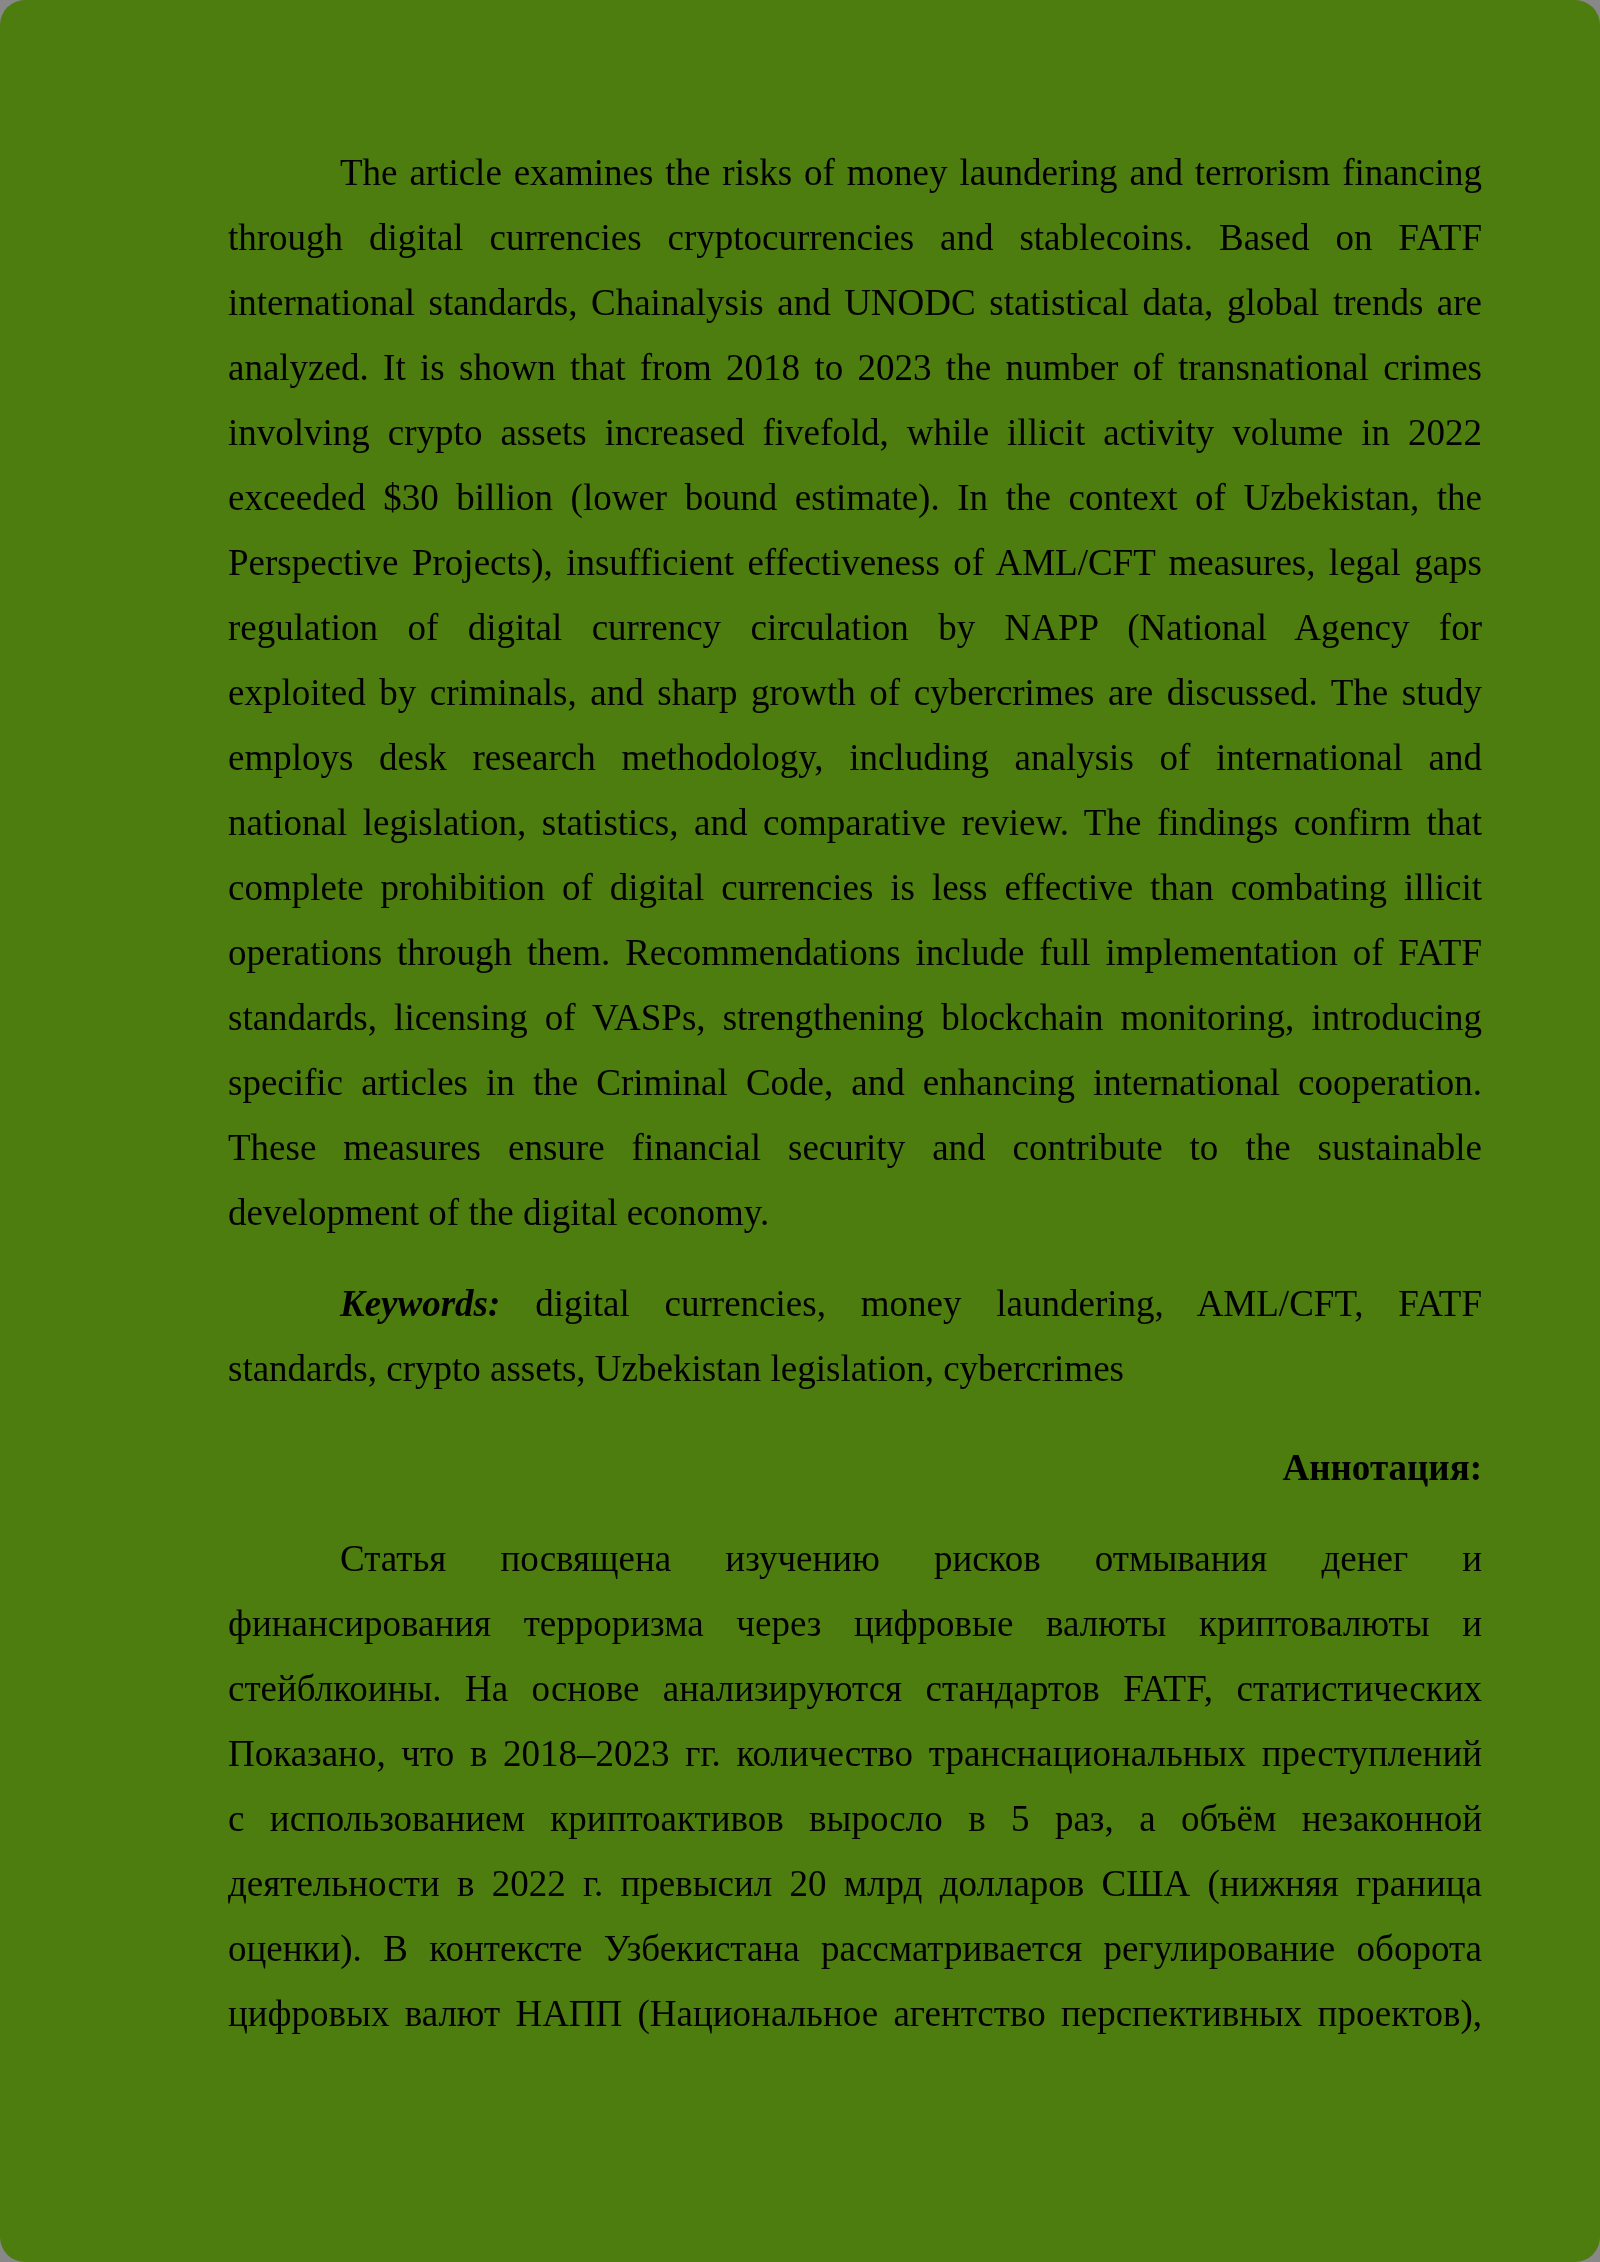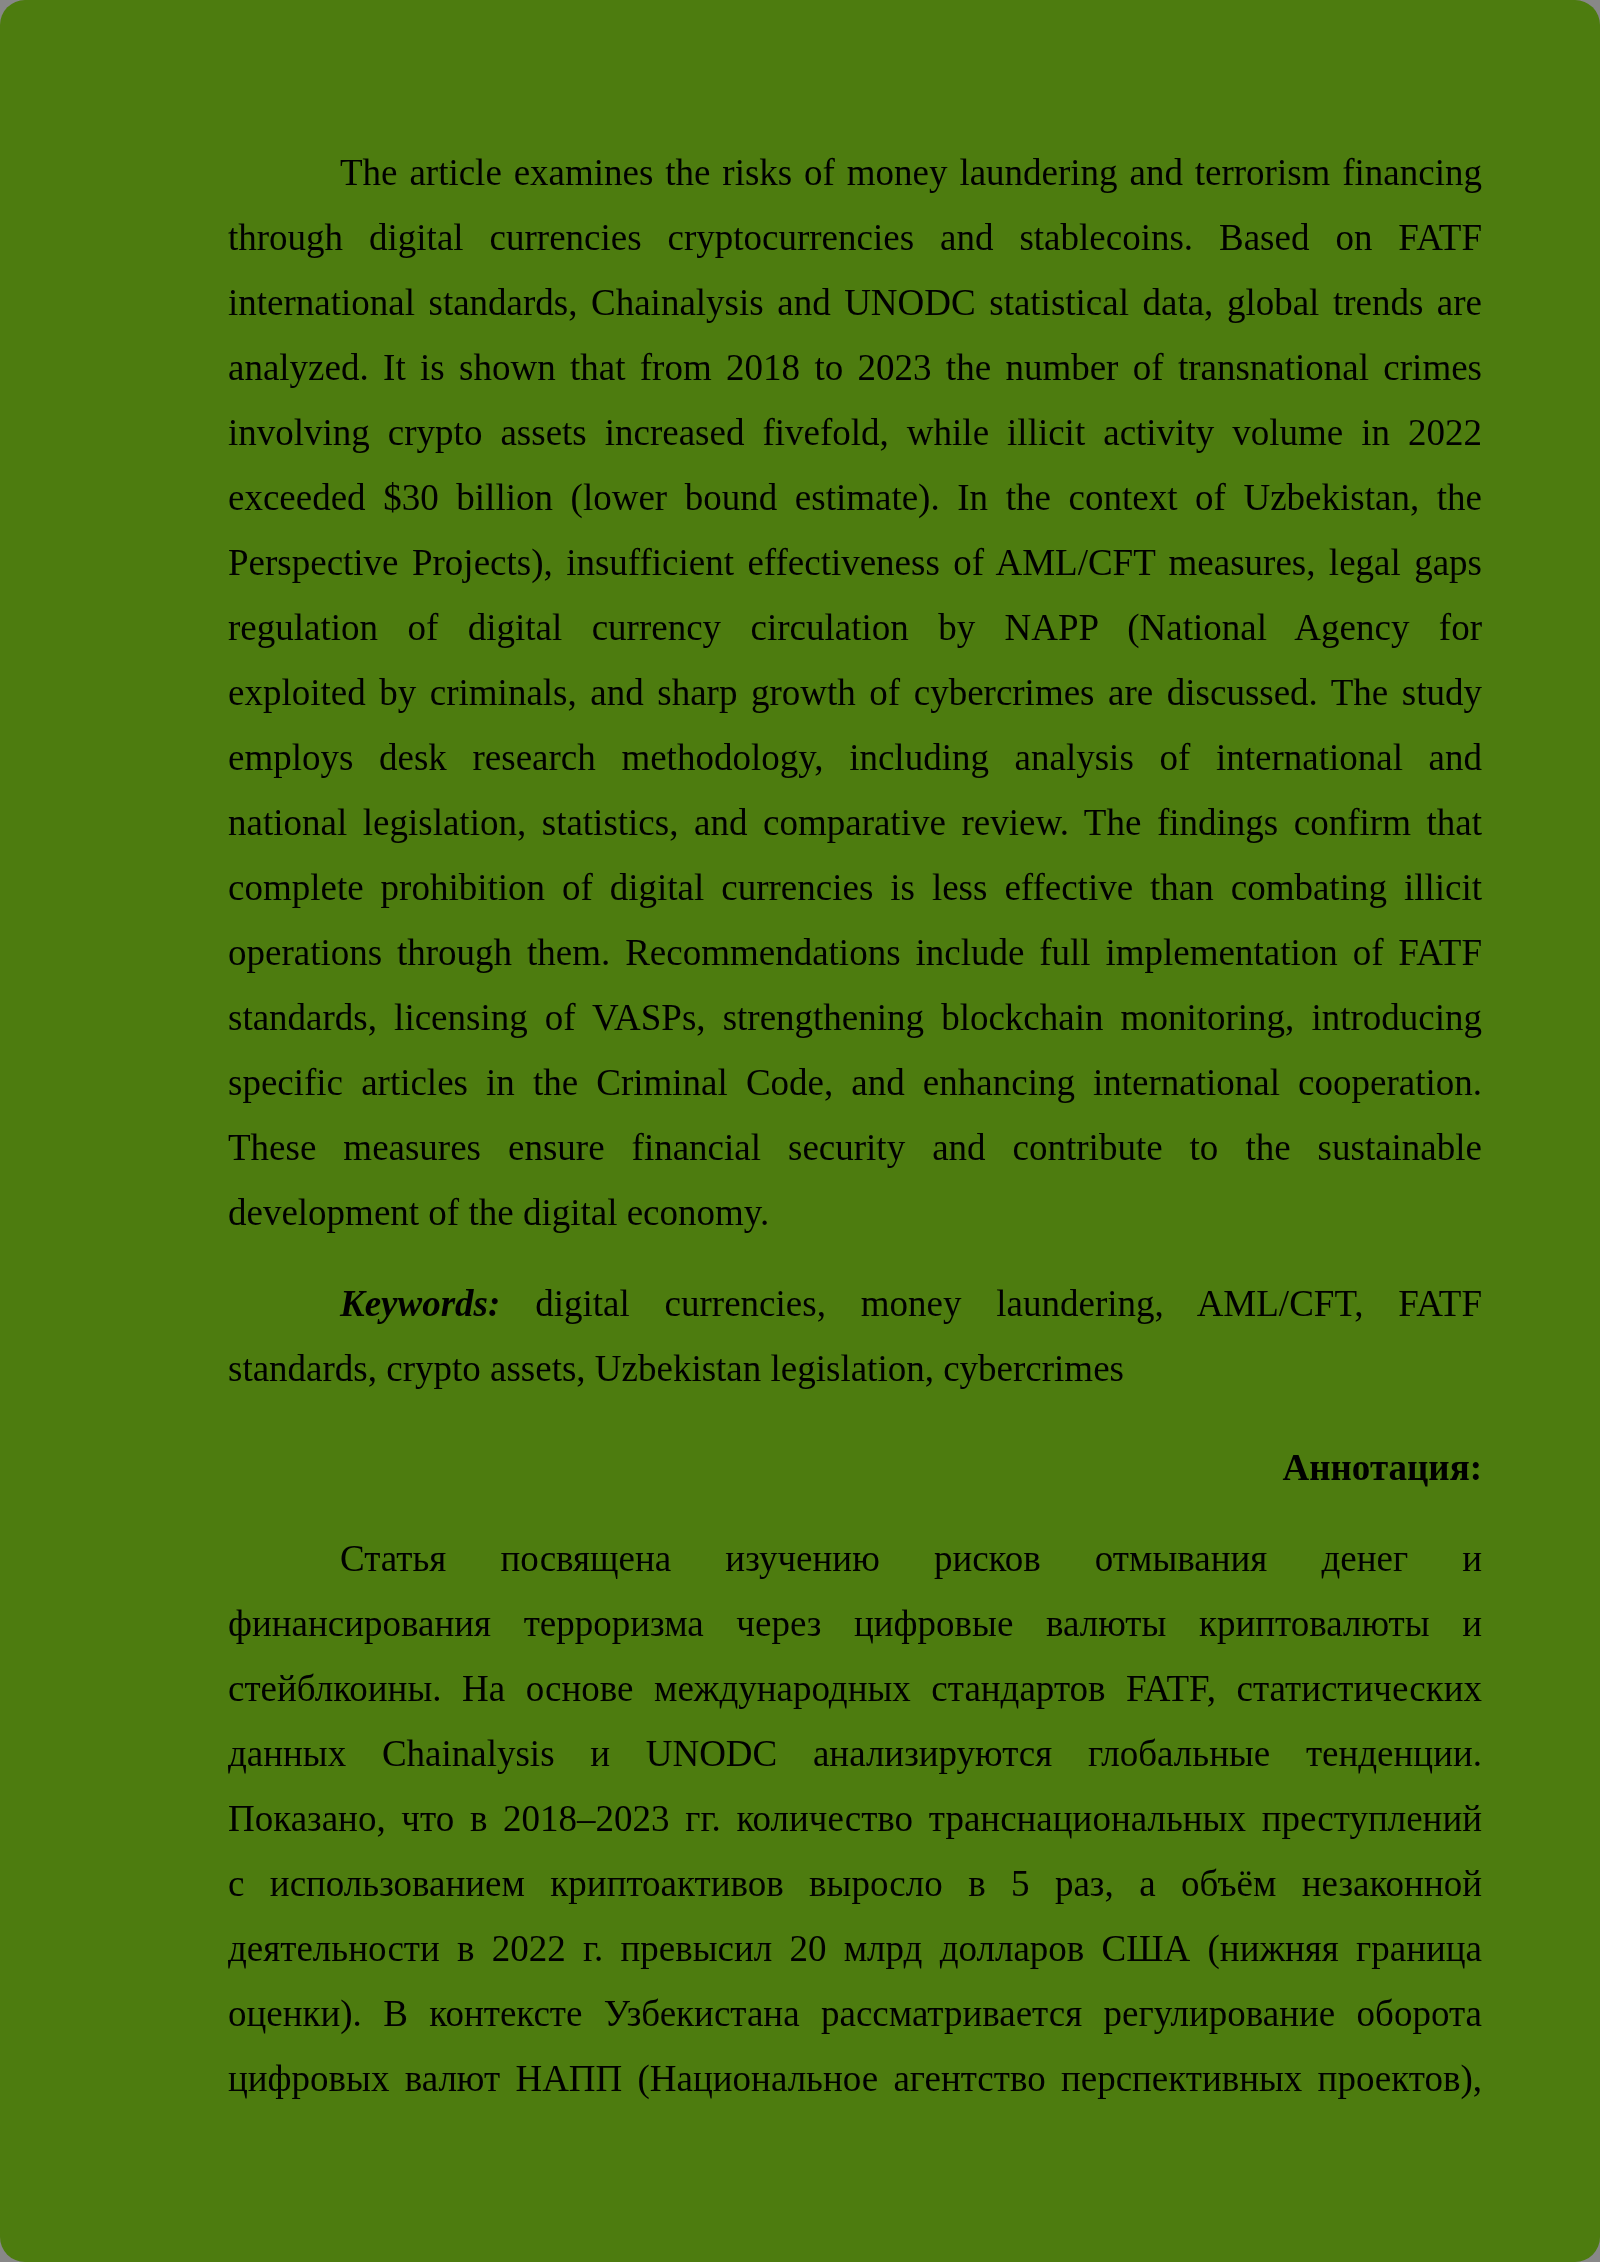--- a/index.html
+++ b/index.html
@@ -63,22 +63,21 @@
     <div class="para">
       <div class="line indent"><span class="bold">Keywords:</span><span> digital currencies, money laundering, AML/CFT, FATF</span></div>
       <div class="line last">standards, crypto assets, Uzbekistan legislation, cybercrimes</div>
     </div>
 
     <div class="heading indent">Аннотация:</div>
 
     <div class="para">
       <div class="line indent">Статья посвящена изучению рисков отмывания денег и</div>
       <div class="line">финансирования терроризма через цифровые валюты криптовалюты и</div>
-      <div class="line">стейблкоины. На основе международных стандартов FATF, статистических</div>
-      <div class="line">данных Chainalysis и UNODC анализируются глобальные тенденции.</div>
+      <div class="line">стейблкоины. На основе анализируются стандартов FATF, статистических</div>
       <div class="line">Показано, что в 2018–2023 гг. количество транснациональных преступлений</div>
       <div class="line">с использованием криптоактивов выросло в 5 раз, а объём незаконной</div>
       <div class="line">деятельности в 2022 г. превысил 20 млрд долларов США (нижняя граница</div>
       <div class="line">оценки). В контексте Узбекистана рассматривается регулирование оборота</div>
       <div class="line">цифровых валют НАПП (Национальное агентство перспективных проектов),</div>
     </div>
 
   </div>
 </div>
 

